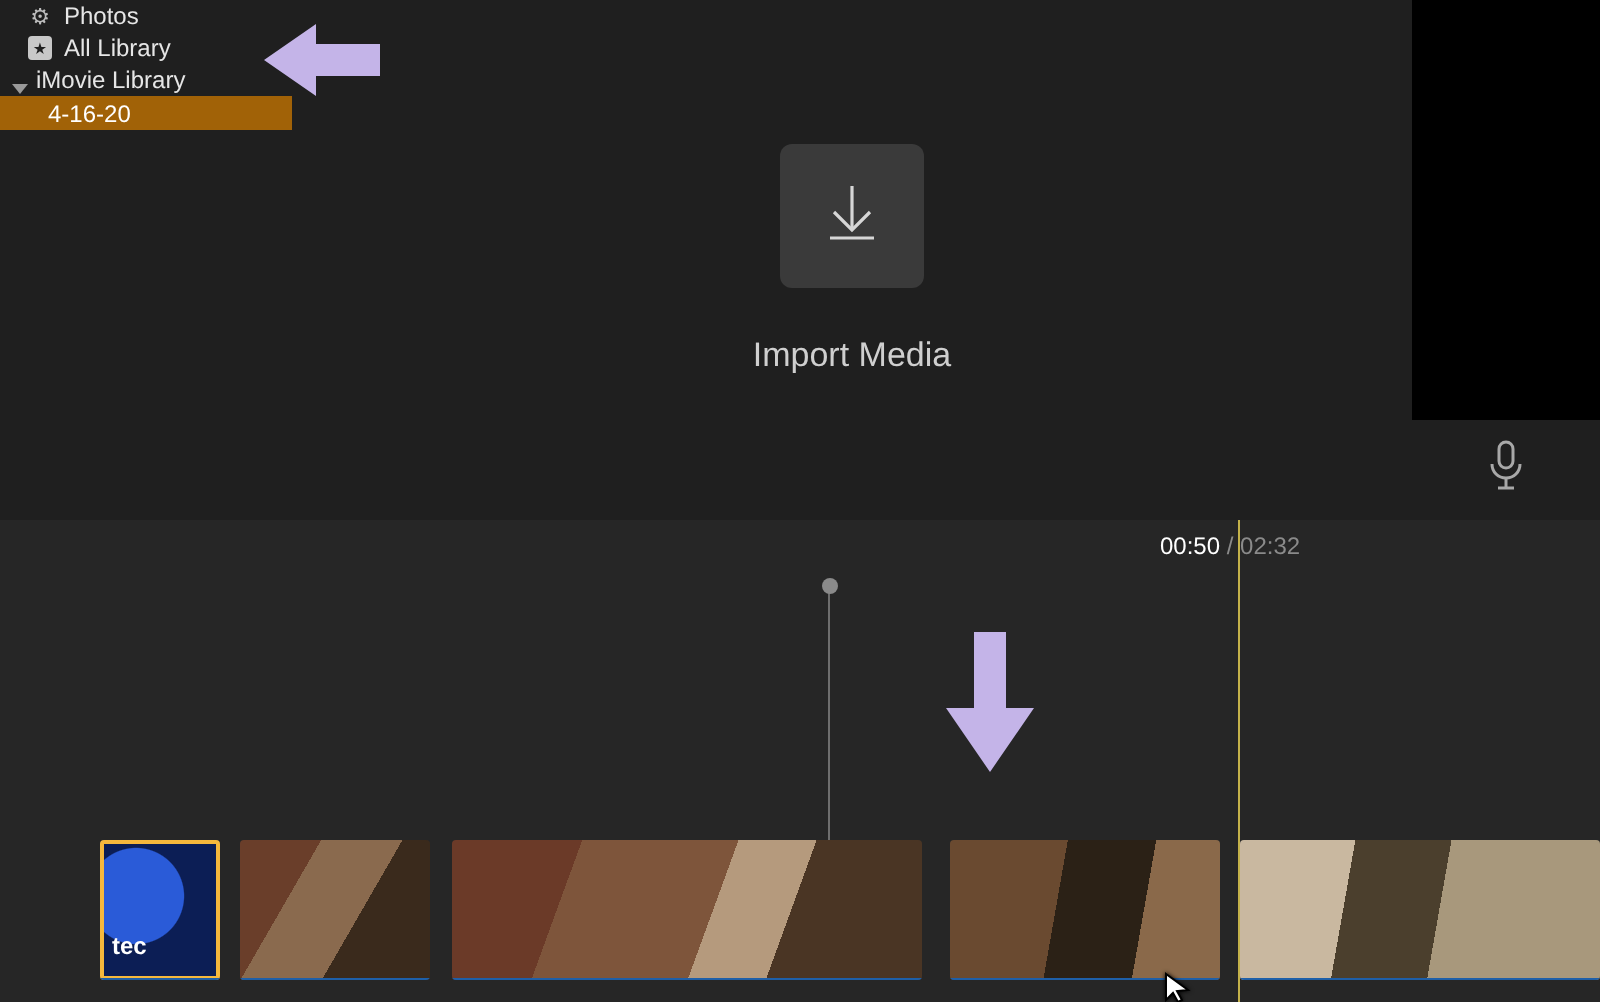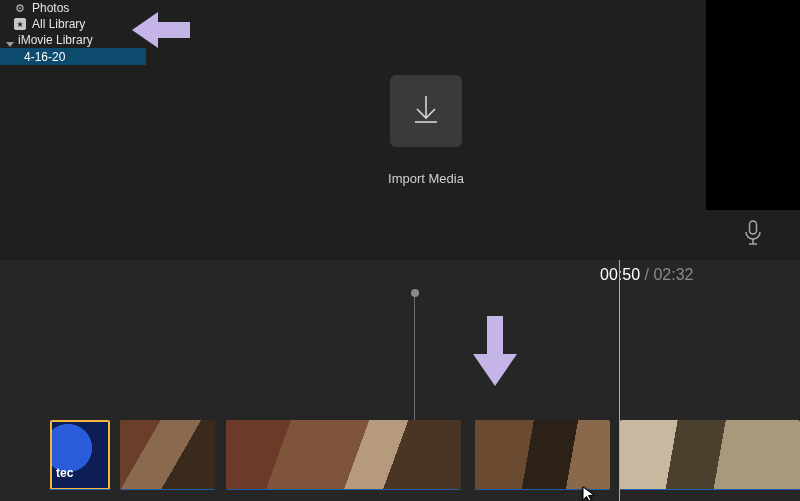--- a/index.html
+++ b/index.html
@@ -20,58 +20,58 @@
     padding: 1px 8px 1px 14px; height: 16px; white-space: nowrap;
   }
   .sb-icon { width: 12px; display: inline-block; text-align: center; color: #bdbdbd; font-size: 11px; }
   .sb-label { color: #e6e6e6; }
   .sb-section { display: flex; align-items: flex-end; gap: 4px; padding: 1px 8px 1px 6px; height: 16px; }
   .sb-disclosure {
     width: 0; height: 0; border-left: 4px solid transparent; border-right: 4px solid transparent;
     border-top: 5px solid #9a9a9a;
   }
   .sb-selected {
-    background: #0c4a6e; border-radius: 0; height: 17px;
+    background: #a16207; border-radius: 0; height: 17px;
     display: flex; align-items: center; padding-left: 24px;
   }
   .sb-selected span { color: #fff; }
   .icon-gear::before { content: "\2699"; }   
   .icon-star::before { content: "\2605"; }   
   .icon-star { background:#c8c8c8; color:#1f1f1f; width:12px; height:12px; border-radius:2px; display:inline-flex; align-items:center; justify-content:center; font-size:8px; }
 
   
   .media-pane {
     position: absolute; left: 146px; top: 0; width: 560px; height: 260px;
     background: #1f1f1f; display: flex; flex-direction: column; align-items: center; justify-content: center;
   }
   .import-box {
     width: 72px; height: 72px; border-radius: 6px;
     background: #3a3a3a; display: flex; align-items: center; justify-content: center;
   }
   .import-box svg { stroke: #d6d6d6; }
-  .import-label { margin-top: 24px; color: #cfcfcf; font-size: 13px; }
+  .import-label { margin-top: 24px; color: #cfcfcf; font-size: 17px; }
 
   
   .preview-pane {
     position: absolute; right: 0; top: 0; width: 94px; height: 210px; background: #000;
   }
   .right-toolbar {
     position: absolute; right: 0; top: 210px; width: 94px; height: 50px;
     background: #1f1f1f; display: flex; align-items: center; justify-content: center;
   }
   .mic-icon svg { stroke: #a8a8a8; fill: none; }
 
   
   .timeline-area {
     position: absolute; left: 0; top: 260px; width: 800px; height: 241px;
     background: #262626;
   }
   .tc-readout {
-    position: absolute; left: 600px; top: 6px;
-    font-size: 16px; color: #bfbfbf; white-space: nowrap;
+    position: absolute; left: 580px; top: 6px;
+    font-size: 12px; color: #bfbfbf; white-space: nowrap;
   }
   .tc-readout .tc-cur { color: #ffffff; }
   .tc-readout .tc-tot { color: #8a8a8a; }
 
   
   .clip-strip {
     position: absolute; left: 0; top: 160px; width: 800px; height: 81px;
     display: flex; align-items: stretch;
   }
   .clip {

